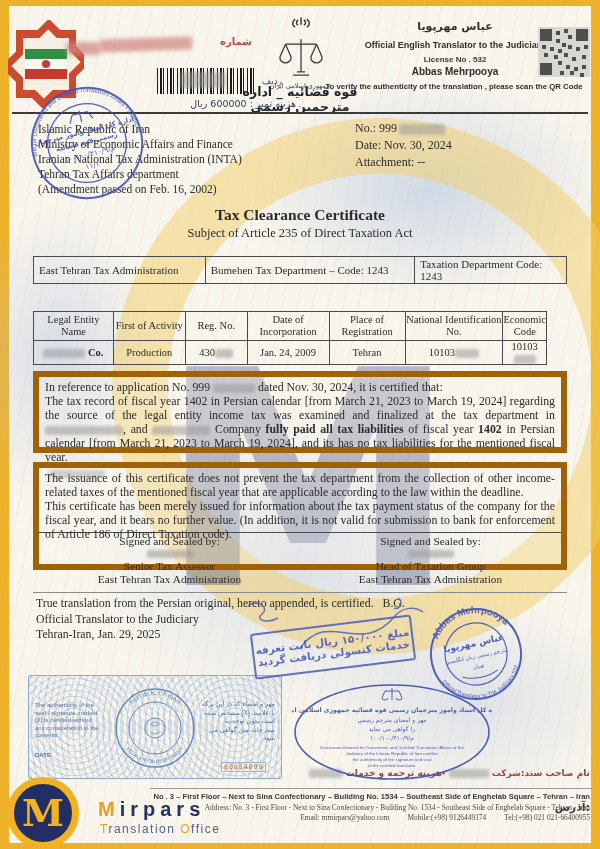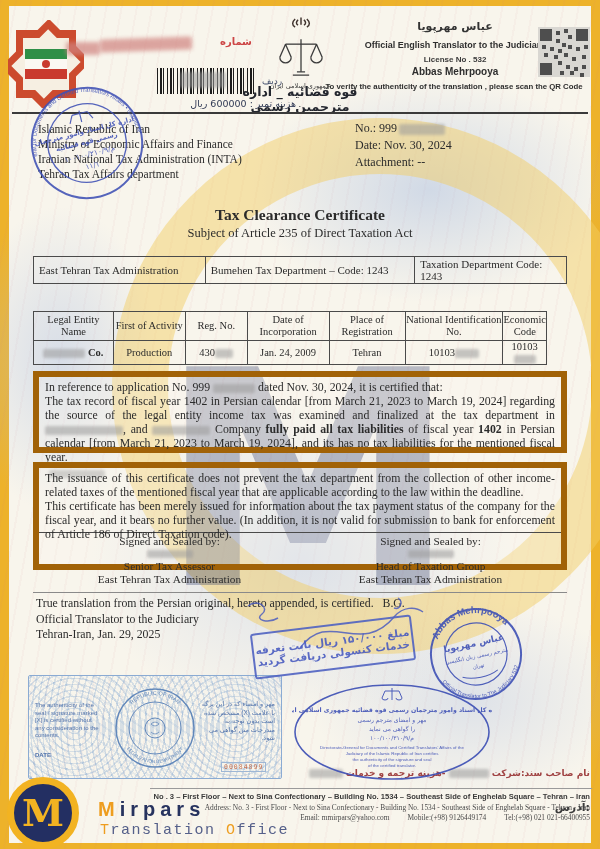--- a/index.html
+++ b/index.html
@@ -55,22 +55,22 @@
 
   .owner-line { position:absolute; right:10px; top:768px; z-index:4; color:#a04343; font-size:9px; font-weight:bold; }
 
   .footer-rule { position:absolute; left:150px; right:8px; top:788px; height:1px; background:#9a9a9a; z-index:2; }
   .logo-circle { position:absolute; left:7px; top:777px; width:72px; height:72px; border-radius:50%;
     background:#232f62; border:7px solid #f2b322; z-index:6; display:flex; align-items:center; justify-content:center; }
   .logo-m { color:#f2b322; font-family:"DejaVu Serif", serif; font-weight:bold; font-size:38px; line-height:1; }
   .logo-name { position:absolute; left:98px; top:798px; z-index:6; font-family:"Liberation Sans",sans-serif;
     font-size:20px; letter-spacing:5px; color:#27335f; font-weight:bold; }
   .logo-name::first-letter { color:#ee9d1f; }
-  .logo-tag { position:absolute; left:100px; top:822px; z-index:6; font-family:Liberation Mono, monospace;
-    font-size:15px; letter-spacing:1.5px; color:#55608a; }
+  .logo-tag { position:absolute; left:100px; top:822px; z-index:6; font-family:Liberation Sans, sans-serif;
+    font-size:12px; letter-spacing:1.5px; color:#55608a; }
   .logo-tag span { display:inline-block; }
   .logo-tag span::first-letter { color:#ee9d1f; }
 </style>
 </head>
 <body>
 
 <div class="page">
   <div class="paper"></div>
   <div class="wm-tint"></div>
   <div class="wm-ring"></div>
@@ -159,20 +159,21 @@
     </g>
   </svg>
 
   <div class="rule-top"></div>
 
   <div class="abs z2" style="left:38px; top:122px; font-size:11.5px; line-height:15px;">
     <div>Islamic Republic of Iran</div>
     <div>Ministry of Economic Affairs and Finance</div>
     <div>Iranian National Tax Administration (INTA)</div>
     <div>Tehran Tax Affairs department</div>
+    <div>(Amendment passed on Feb. 16, 2002)</div>
   </div>
 
   <svg class="abs z5" style="left:28px; top:84px; opacity:.88; transform:rotate(-14deg);" width="118" height="118" viewBox="0 0 120 120">
     <circle cx="60" cy="60" r="56" fill="none" stroke="#3f51b5" stroke-width="2"></circle>
     <circle cx="60" cy="60" r="40" fill="none" stroke="#3f51b5" stroke-width="1.4"></circle>
     <defs>
       <path id="regTop" d="M 8,60 A 52,52 0 0 1 112,60"></path>
     </defs>
     <text font-size="6" fill="#3f51b5" font-family="Liberation Sans, sans-serif">
       <textPath href="#regTop" startOffset="50%" text-anchor="middle">Directorate-General for Documents and Certified Translators Affairs • Islamic Republic of Iran •</textPath>

